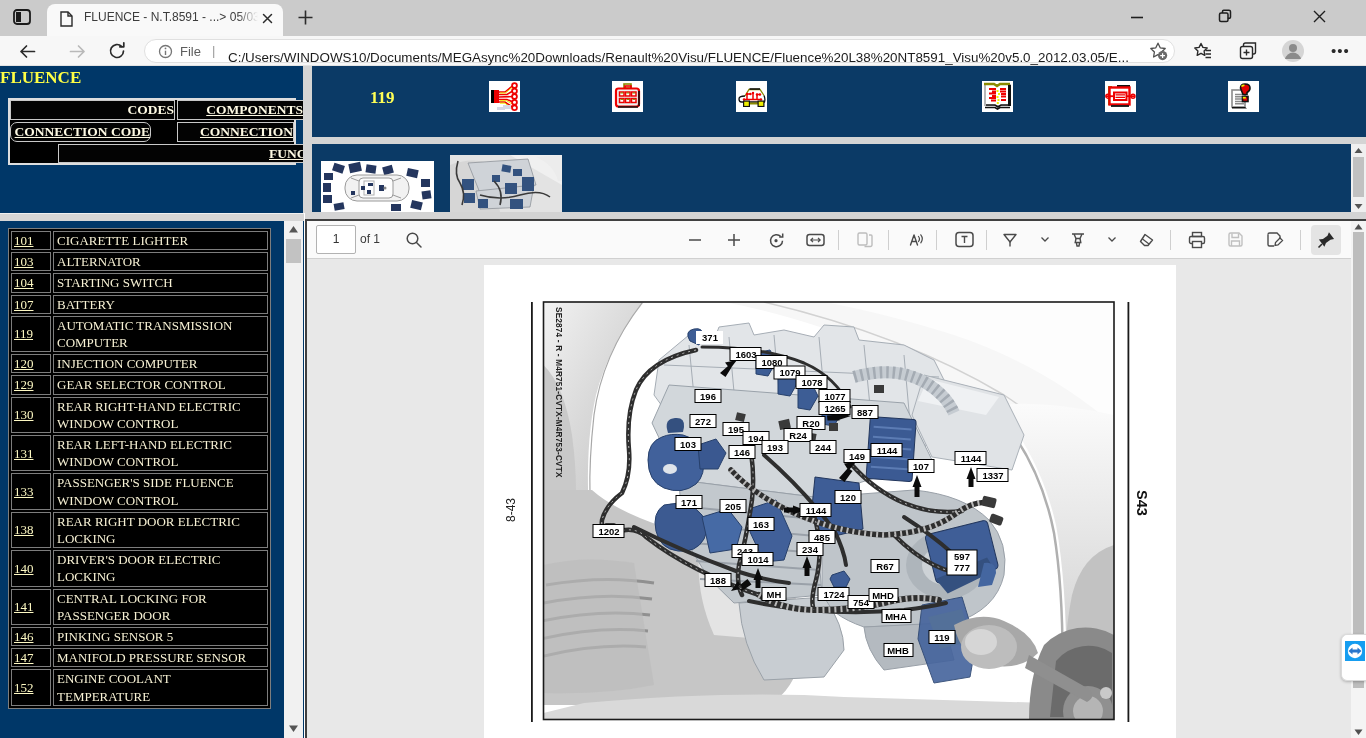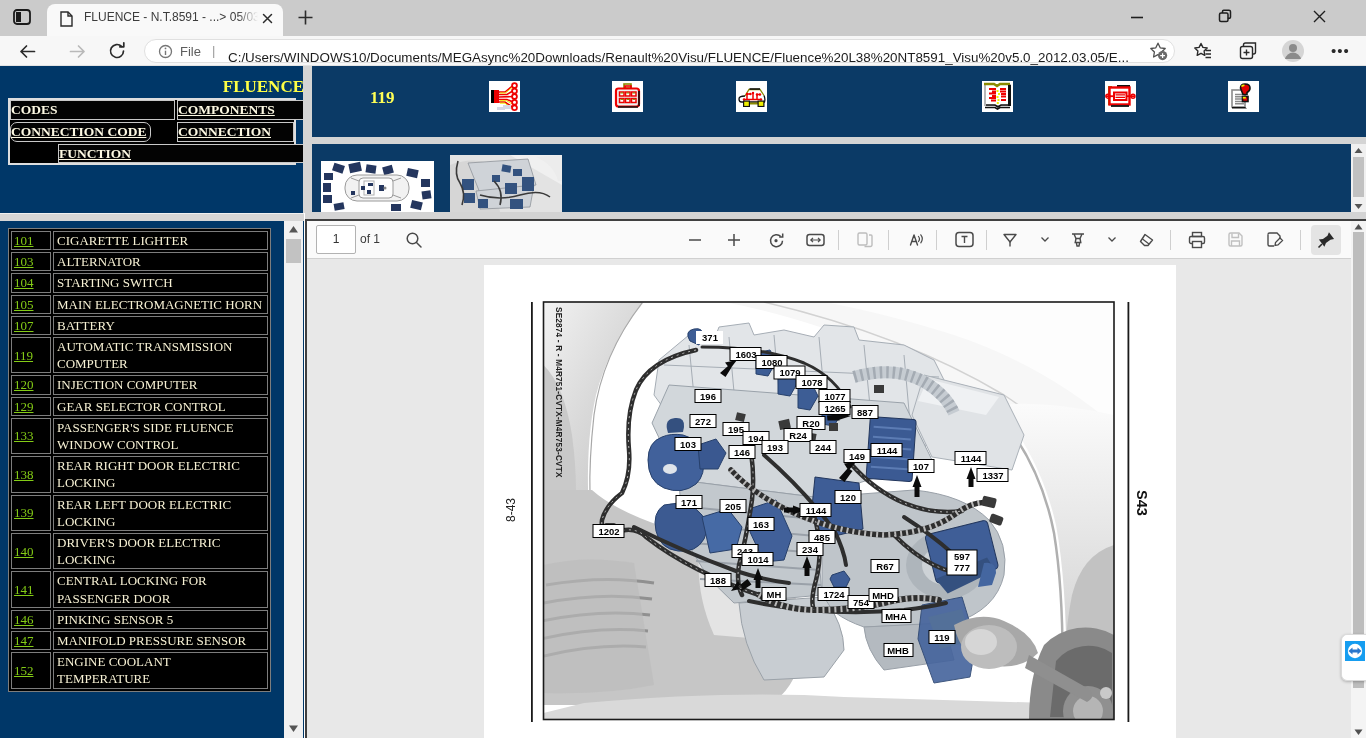--- a/index.html
+++ b/index.html
@@ -15,38 +15,38 @@
   color:#3c3c3c; white-space:nowrap; overflow:hidden;
   -webkit-mask-image:linear-gradient(90deg,#000 88%,transparent); }
 #toolbar { left:0; top:36px; width:1366px; height:30px; background:#f7f7f7;
   border-bottom:1px solid #e3e3e3; }
 #addrbar { left:144px; top:39px; width:1031px; height:24px; background:#fff;
   border:1px solid #e0e0e0; border-radius:12px; }
 #urltext { left:228px; top:50px; width:910px; font-size:13.4px; color:#1b1b1b;
   white-space:nowrap; overflow:hidden; }
 
 #lefttop { left:0; top:66px; width:304px; height:147px; background:#003768; }
-#fluence { left:0; top:77px; width:304px; text-align:right;
+#fluence { left:0; top:68px; width:304px; text-align:left;
   font-family:"Liberation Serif", serif; font-weight:bold; font-size:17px;
   color:#ffff44; }
 #btntable { left:8px; top:98px; width:288px; height:67px;
   border:2px solid #dedede; background:#000; }
 .btncell { position:absolute; background:#030303; border:1px solid #c8c8c8;
   color:#fdf9e3; font-family:"Liberation Serif", serif; font-weight:bold;
-  font-size:13.5px; text-align:left; line-height:18px; }
+  font-size:13.5px; text-align:right; line-height:18px; }
 #hbar1 { left:0; top:213px; width:304px; height:8px; background:#d6d6d6;
   border-top:1px solid #f0f0f0; }
 #listframe { left:0; top:221px; width:304px; height:517px; background:#003768;
   overflow:hidden; }
 #listtable { left:8px; top:7px; border:1px solid #7d7d7d; background:#000;
   border-collapse:separate; border-spacing:2px; }
 #listtable td { background:#000; border:1px solid #7d7d7d;
   font-family:"Liberation Serif", serif; font-size:13px; color:#f7f1d4;
   line-height:17.2px; padding:0 3px; }
-#listtable td.num { width:40px; text-align:left; color:#84cc16;
+#listtable td.num { width:40px; text-align:left; color:#fef9c3;
   text-decoration:underline; padding-left:2px; }
 #listtable td.nm { width:215px; }
 
 #vbar { left:303px; top:66px; width:9px; height:147px; background:#d4d4d4; }
 
 #hdrframe { left:312px; top:66px; width:1054px; height:71px; background:#0b3a66; }
 #n119 { left:370px; top:88px; font-family:"Liberation Serif", serif;
   font-weight:bold; font-size:17px; color:#ffff55; }
 .icon { position:absolute; width:31px; height:31px; background:#fff; top:81px; }
 #hbar2 { left:312px; top:137px; width:1054px; height:7px; background:#d4d4d4; }
@@ -162,50 +162,50 @@
           </tr>
       <tr>
             <td class="num">103</td>
             <td class="nm">ALTERNATOR</td>
           </tr>
       <tr>
             <td class="num">104</td>
             <td class="nm">STARTING SWITCH</td>
           </tr>
       <tr>
-            <td class="num">105</td>
-            <td class="nm">MAIN ELECTROMAGNETIC HORN</td>
-          </tr>
-      <tr>
             <td class="num">107</td>
             <td class="nm">BATTERY</td>
           </tr>
       <tr>
             <td class="num">119</td>
             <td class="nm">AUTOMATIC TRANSMISSION COMPUTER</td>
           </tr>
       <tr>
             <td class="num">120</td>
             <td class="nm">INJECTION COMPUTER</td>
           </tr>
       <tr>
             <td class="num">129</td>
             <td class="nm">GEAR SELECTOR CONTROL</td>
           </tr>
       <tr>
+            <td class="num">130</td>
+            <td class="nm">REAR RIGHT-HAND ELECTRIC WINDOW CONTROL</td>
+          </tr>
+      <tr>
+            <td class="num">131</td>
+            <td class="nm">REAR LEFT-HAND ELECTRIC WINDOW CONTROL</td>
+          </tr>
+      <tr>
             <td class="num">133</td>
             <td class="nm">PASSENGER'S SIDE FLUENCE WINDOW CONTROL</td>
           </tr>
       <tr>
             <td class="num">138</td>
             <td class="nm">REAR RIGHT DOOR ELECTRIC LOCKING</td>
-          </tr>
-      <tr>
-            <td class="num">139</td>
-            <td class="nm">REAR LEFT DOOR ELECTRIC LOCKING</td>
           </tr>
       <tr>
             <td class="num">140</td>
             <td class="nm">DRIVER'S DOOR ELECTRIC LOCKING</td>
           </tr>
       <tr>
             <td class="num">141</td>
             <td class="nm">CENTRAL LOCKING FOR PASSENGER DOOR</td>
           </tr>
       <tr>

